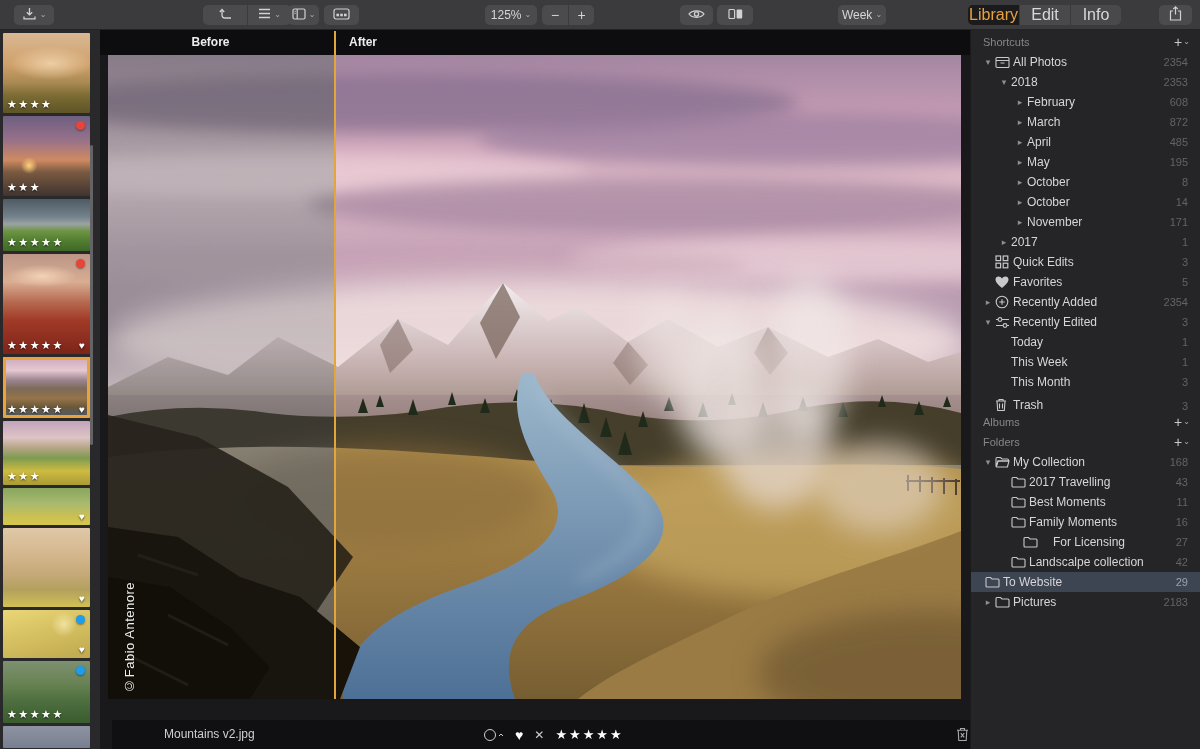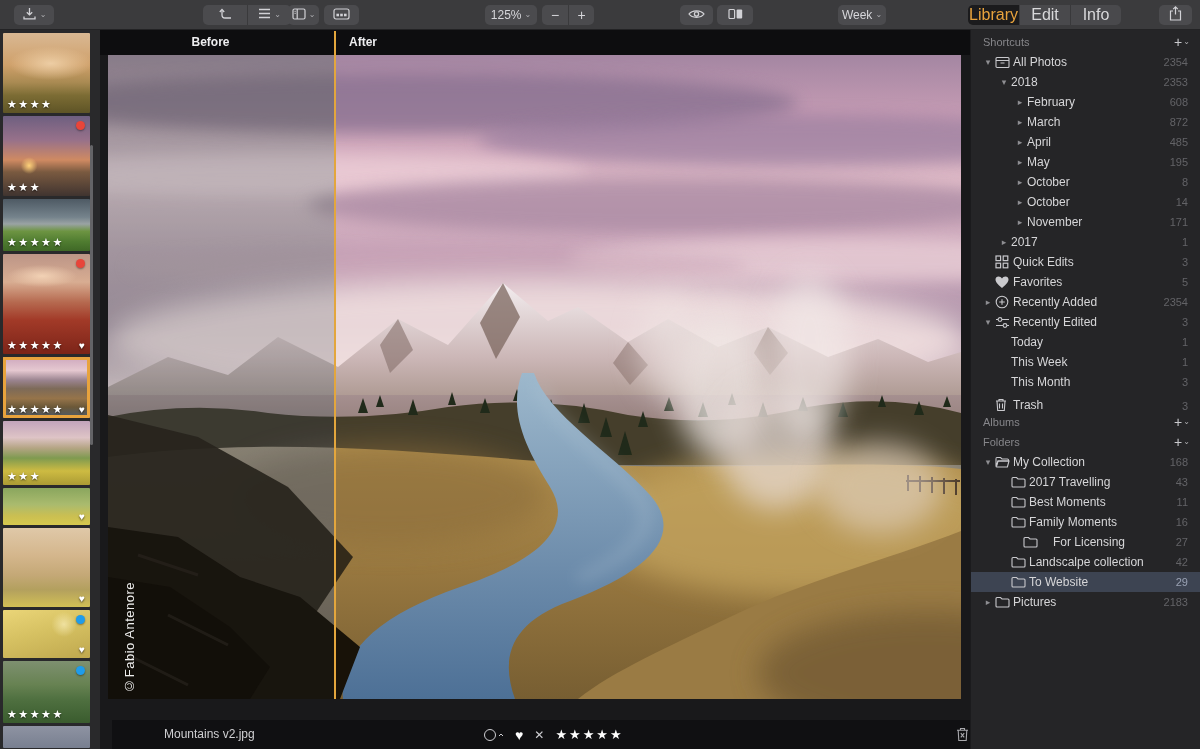--- a/index.html
+++ b/index.html
@@ -549,21 +549,21 @@
       <div class="tree-row" style="padding-left: 26px;">
     <span class="disc"></span>
     <span class="tree-icon">
           <svg width="15" height="12" viewBox="0 0 15 12" fill="none" stroke="#c9c9cd" stroke-width="1.1">
             <path d="M1 2.5C1 1.9 1.4 1.5 2 1.5H5.5L7 3H13C13.6 3 14 3.4 14 4V10C14 10.6 13.6 11 13 11H2C1.4 11 1 10.6 1 10Z"></path>
           </svg>
         </span>
     <span class="lbl">Landscalpe collection</span>
     <span class="cnt">42</span>
   </div>
-      <div class="tree-row selected" style="padding-left: 26px;">
+      <div class="tree-row selected" style="">
     <span class="disc"></span>
     <span class="tree-icon">
           <svg width="15" height="12" viewBox="0 0 15 12" fill="none" stroke="#c9c9cd" stroke-width="1.1">
             <path d="M1 2.5C1 1.9 1.4 1.5 2 1.5H5.5L7 3H13C13.6 3 14 3.4 14 4V10C14 10.6 13.6 11 13 11H2C1.4 11 1 10.6 1 10Z"></path>
           </svg>
         </span>
     <span class="lbl">To Website</span>
     <span class="cnt">29</span>
   </div>
       <div class="tree-row" style="padding-left: 10px;">

